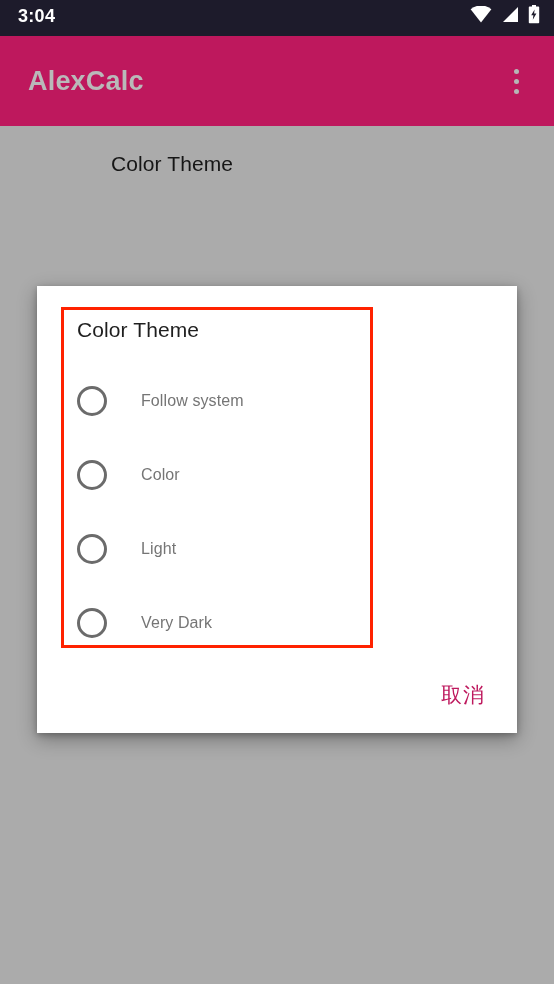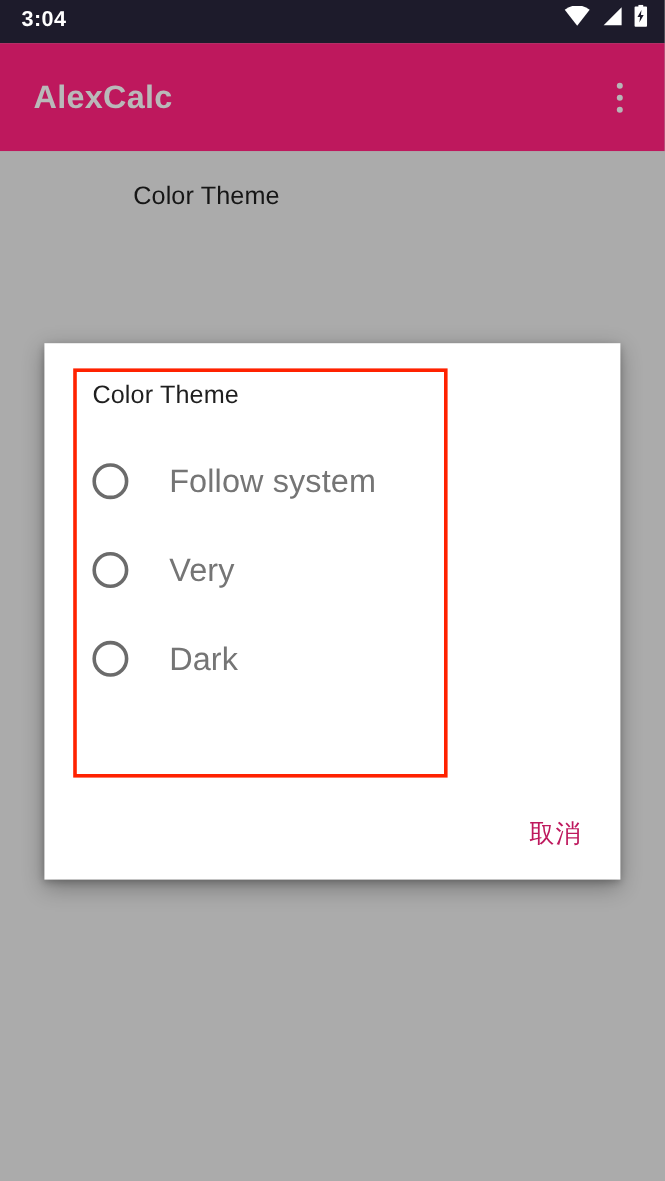--- a/index.html
+++ b/index.html
@@ -120,21 +120,21 @@
   }
   .radio-circle {
     width:30px; height:30px;
     border:3px solid #6b6b6b;
     border-radius:50%;
     flex:0 0 auto;
     background:transparent;
   }
   .radio-label {
     margin-left:34px;
-    font-size:27px;
+    font-size:16px;
     color:#757575;
     letter-spacing:.1px;
     white-space:nowrap;
   }
 
   #dialog-actions {
     position:absolute;
     right:18px; bottom:16px;
     display:flex; align-items:center;
   }
@@ -198,28 +198,32 @@
 
       <div id="radio-list">
 
         <div class="radio-row">
           <span class="radio-circle"></span>
           <span class="radio-label">Follow system</span>
         </div>
 
         <div class="radio-row">
           <span class="radio-circle"></span>
-          <span class="radio-label">Very</span>
-        </div>
-
-        <div class="radio-row">
-          <span class="radio-circle"></span>
-          <span class="radio-label">Dark</span>
-        </div>
-
+          <span class="radio-label">Color</span>
+        </div>
+
+        <div class="radio-row">
+          <span class="radio-circle"></span>
+          <span class="radio-label">Light</span>
+        </div>
+
+        <div class="radio-row">
+          <span class="radio-circle"></span>
+          <span class="radio-label">Very Dark</span>
+        </div>
 
       </div>
 
       <div id="dialog-actions">
         <button id="cancel-button">取消</button>
       </div>
 
     </div>
   </div>
 

